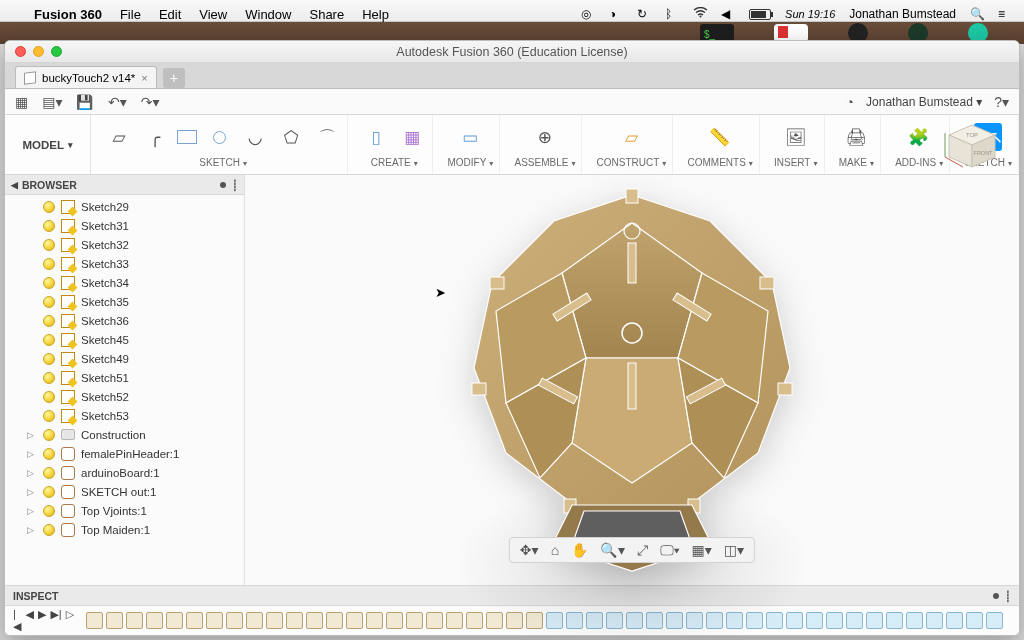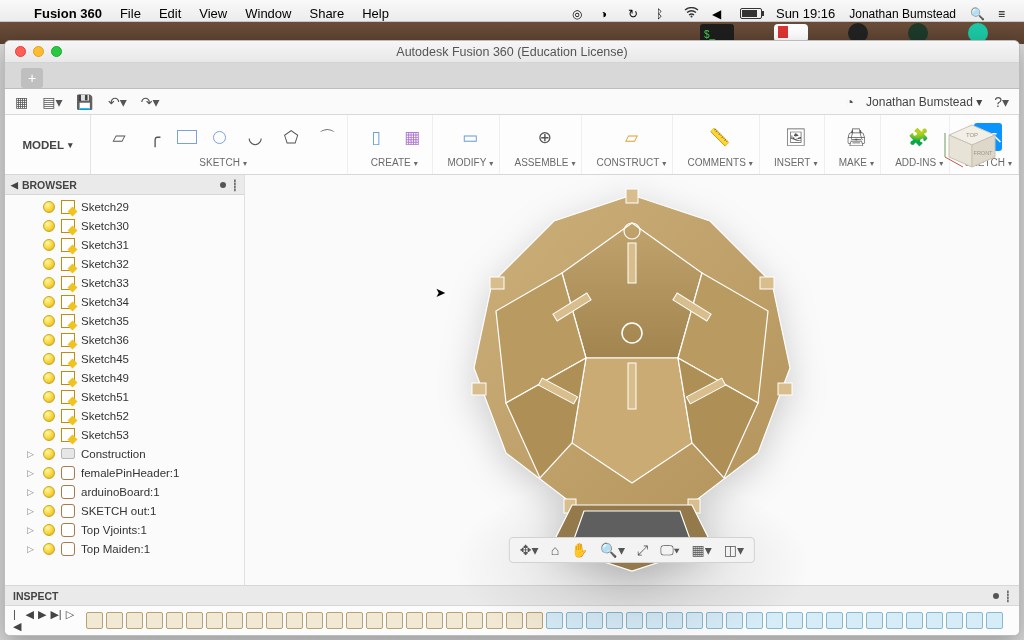--- a/index.html
+++ b/index.html
@@ -1,23 +1,23 @@
 <!DOCTYPE html>
 <html><head>
 <meta charset="utf-8">
 <style>
   * { box-sizing: border-box; margin: 0; padding: 0; font-family: -apple-system, "Helvetica Neue", Arial, sans-serif; }
   body { width: 1024px; height: 640px; background: #dadada; overflow: hidden; }
 
   
-  .menubar { height: 22px; background: linear-gradient(#f9f9f9,#ececec); display:flex; align-items:flex-end; padding:0 12px; font-size:13px; gap:18px; border-bottom:1px solid #c8c8c8;}
+  .menubar { height: 22px; background: linear-gradient(#f9f9f9,#ececec); display:flex; align-items:flex-start; padding:7px 12px; font-size:13px; gap:18px; border-bottom:1px solid #c8c8c8;}
   .menubar .apple { font-size:15px; margin-right:4px;}
   .menubar .appname { font-weight:600; }
   .menubar .right { margin-left:auto; display:flex; align-items:center; gap:14px; font-size:12px; }
-  .menubar .right .clock { font-size:13px;}
+  .menubar .right .clock { font-size:11px;font-style:italic;}
   .mb-ico { display:inline-block; width:14px; height:14px; position:relative; }
   .icon-circle { border:1px solid #333; border-radius:50%; width:13px; height:13px; display:inline-block;}
 
   
   .desktop-strip { position:absolute; top:22px; left:0; right:0; height:22px; background: linear-gradient(#6b4e3a,#5a4030); display:flex; align-items:center; padding-left:700px; gap:40px;}
   .desktop-strip .chip { width:34px; height:18px; border-radius:3px; }
 
   
   .appwin { position:absolute; top:40px; left:4px; right:4px; bottom:4px; background:#fafafa; border:1px solid #bcbcbc; border-radius:6px; box-shadow:0 8px 25px rgba(0,0,0,.3); display:flex; flex-direction:column; overflow:hidden;}
 
@@ -133,20 +133,25 @@
   <div class="titlebar">
     <div class="traffic">
       <span class="t-r"></span>
       <span class="t-y"></span>
       <span class="t-g"></span>
     </div>
     <div class="title">Autodesk Fusion 360 (Education License)</div>
   </div>
 
   <div class="tabstrip">
+    <div class="doctab">
+      <span class="cube"></span>
+      <span>buckyTouch2 v14*</span>
+      <span class="x">×</span>
+    </div>
     <div class="addtab">+</div>
   </div>
 
   <div class="quickbar">
     <span class="qb-ico">▦</span>
     <span class="qb-ico">▤▾</span>
     <span class="qb-ico">💾</span>
     <span class="qb-ico">↶▾</span>
     <span class="qb-ico">↷▾</span>
     <div class="right">
@@ -248,25 +253,20 @@
         <div class="col">
             <span class="dot"></span>
             <span>┊</span>
           </div>
       </div>
       <div class="btree" id="btree">
           <div class="row">
             <span class="bulb"></span>
             <span class="sketch-ico"></span>
             <span>Sketch29</span>
-          </div>
-          <div class="row">
-            <span class="bulb"></span>
-            <span class="sketch-ico"></span>
-            <span>Sketch30</span>
           </div>
           <div class="row">
             <span class="bulb"></span>
             <span class="sketch-ico"></span>
             <span>Sketch31</span>
           </div>
           <div class="row">
             <span class="bulb"></span>
             <span class="sketch-ico"></span>
             <span>Sketch32</span>

